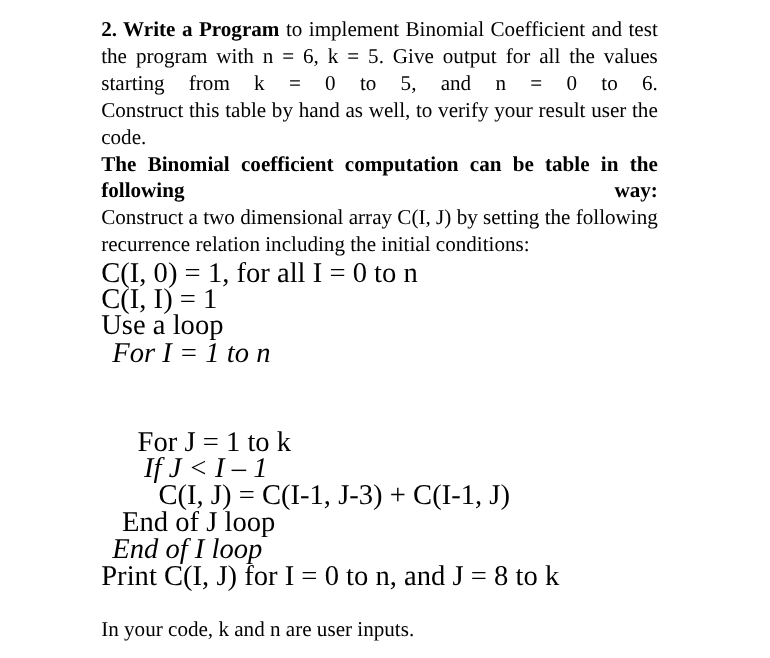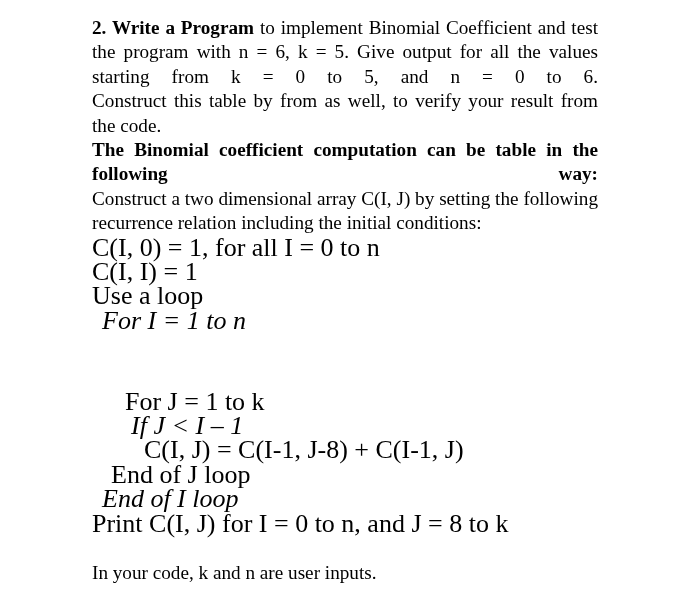--- a/index.html
+++ b/index.html
@@ -60,35 +60,35 @@
   .ind-4  { padding-left: 39px; font-style: italic; }
   .ind-5  { padding-left: 52px; }
 </style>
 </head>
 <body>
 
 <div id="doc">
 
   <p class="para j-all"><span class="bold">2. Write a Program</span><span> to implement Binomial Coefficient and test the program with n = 6, k = 5. Give output for all the values starting from k = 0 to 5, and n = 0 to 6.</span></p>
 
-  <p class="para j-left">Construct this table by from as well, to verify your result from the code.</p>
+  <p class="para j-left">Construct this table by hand as well, to verify your result user the code.</p>
 
   <p class="para j-all bold">The Binomial coefficient computation can be table in the following way:</p>
 
   <p class="para j-left">Construct a two dimensional array C(I, J) by setting the following recurrence relation including the initial conditions:</p>
 
   <div>
     <div class="code-line ind-0">C(I, 0) = 1, for all I = 0 to n</div>
     <div class="code-line ind-0">C(I, I) = 1</div>
     <div class="code-line ind-0">Use a loop</div>
     <div class="code-line ind-1">For I = 1 to n</div>
     <div class="code-line blank-line ind-0"></div>
     <div class="code-line ind-3">For J = 1 to k</div>
     <div class="code-line ind-4">If J &lt; I – 1</div>
-    <div class="code-line ind-5">C(I, J) = C(I-1, J-8) + C(I-1, J)</div>
+    <div class="code-line ind-5">C(I, J) = C(I-1, J-3) + C(I-1, J)</div>
     <div class="code-line ind-2">End of J loop</div>
     <div class="code-line ind-1">End of I loop</div>
     <div class="code-line ind-0">Print C(I, J) for I = 0 to n, and J = 8 to k</div>
   </div>
 
   <div class="blank-line"></div>
 
   <p class="para j-left">In your code, k and n are user inputs.</p>
 
 </div>

